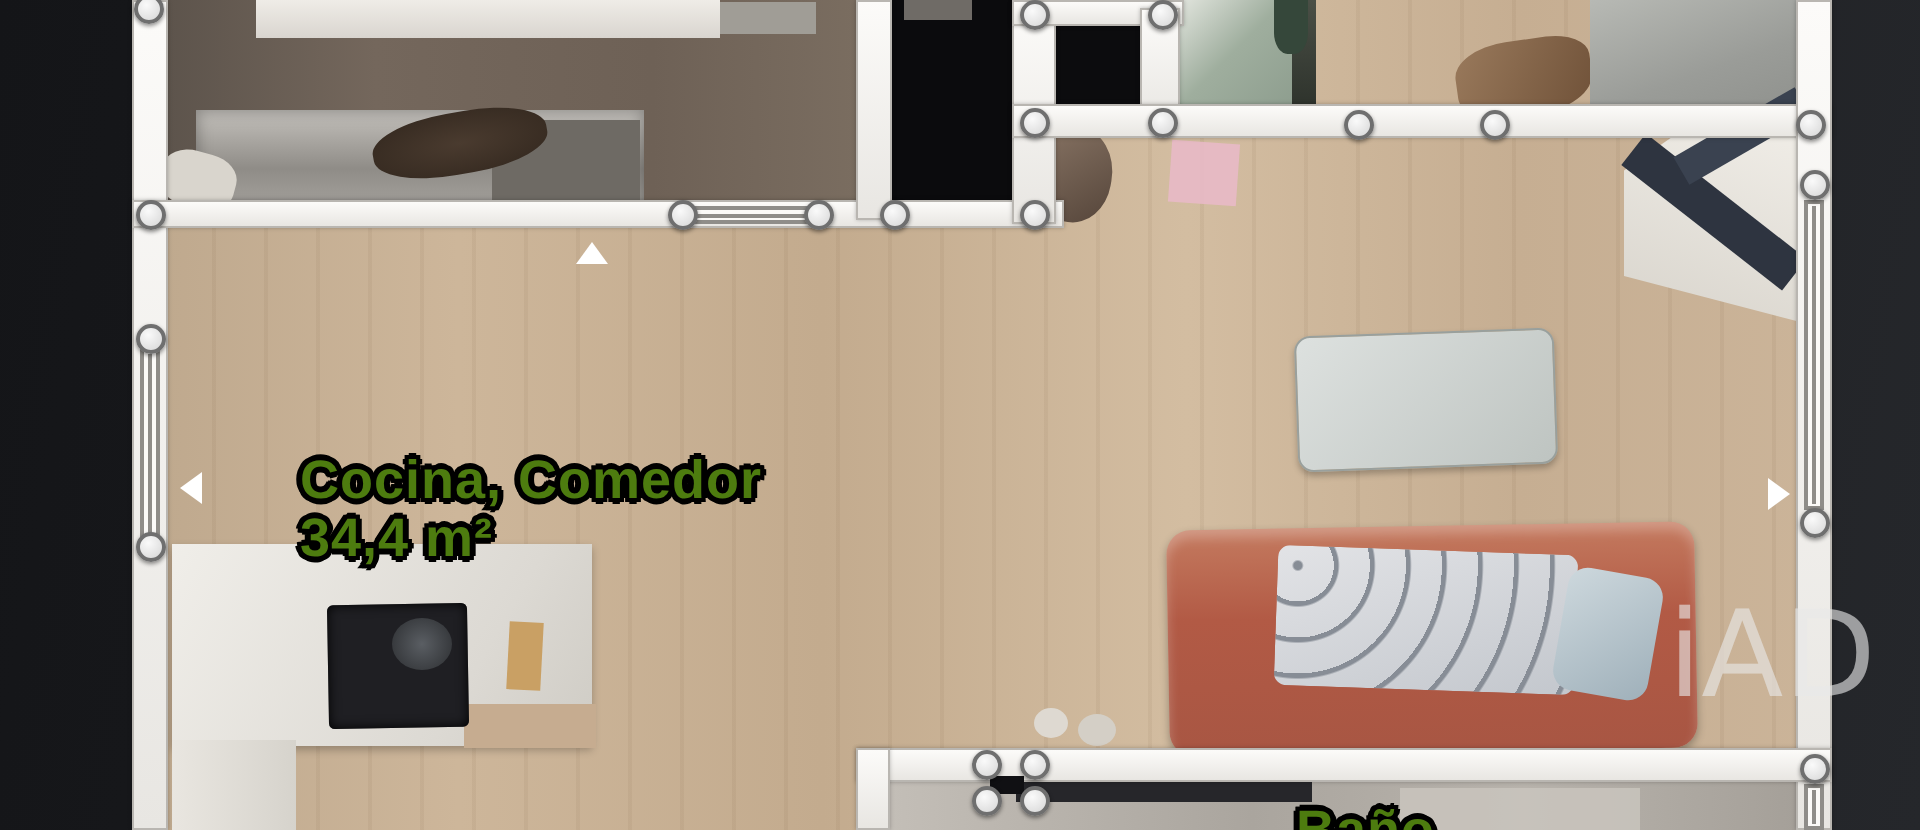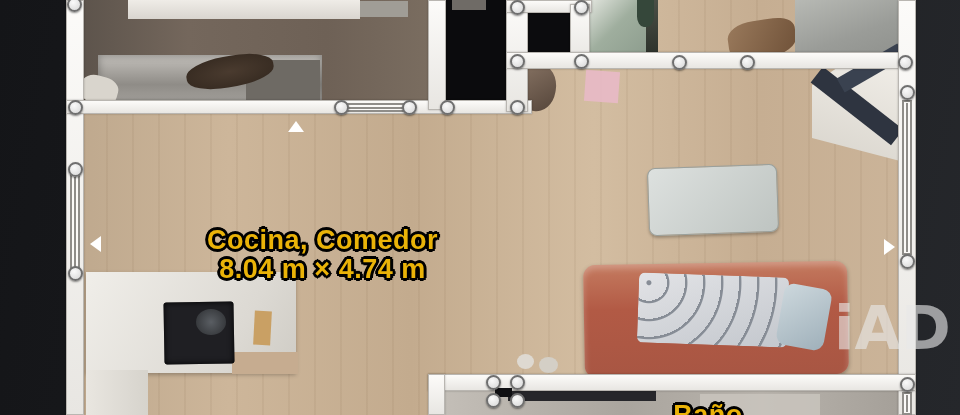--- a/index.html
+++ b/index.html
@@ -10,39 +10,39 @@
         border:1px solid #b9b6b1;box-shadow:0 0 2px rgba(0,0,0,.25);z-index:20;}
   .window{background:#fbfaf8;border:2px solid #8f8d89;z-index:22;}
   .winv::before{content:"";position:absolute;left:50%;top:1px;bottom:1px;width:0;
                 border-left:2px solid #8f8d89;transform:translateX(-1px);}
   .winh::before{content:"";position:absolute;top:50%;left:1px;right:1px;height:0;
                 border-top:2px solid #8f8d89;transform:translateY(-1px);}
   .doorm{z-index:23;}
   .tri{filter:drop-shadow(0 1px 1px rgba(0,0,0,.7));z-index:25;}
   .node{border-radius:50%;background:radial-gradient(circle at 38% 32%,#fafafa,#d6d6d6);
         border:2px solid #6f6f6f;box-shadow:0 1px 2px rgba(0,0,0,.45);z-index:30;}
-  .room-label{position:absolute;z-index:60;text-align:center;font-weight:bold;color:#eab308;
+  .room-label{position:absolute;z-index:60;font-weight:bold;color:#4d7c0f;
         -webkit-text-stroke:4px #000;paint-order:stroke fill;letter-spacing:.5px;
         text-shadow:-2px -2px 0 #000,2px -2px 0 #000,-2px 2px 0 #000,2px 2px 0 #000,
                     0 3px 0 #000,0 -3px 0 #000,3px 0 0 #000,-3px 0 0 #000;}
   #label-main{left:150px;top:226px;width:345px;font-size:27px;line-height:29px;}
   #label-bano{left:648px;top:401px;width:120px;font-size:27px;line-height:29px;}
   #watermark{position:absolute;left:834px;top:297px;z-index:70;
         color:rgba(233,233,233,.62);font-family:"DejaVu Sans",sans-serif;text-align:left;}
-  #wm-logo{font-size:60px;line-height:62px;font-weight:bold;}
+  #wm-logo{font-size:60px;line-height:62px;font-weight:normal;}
   #wm-sub{font-size:12.5px;font-weight:bold;letter-spacing:2.6px;margin:2px 0 0 10px;}
 </style>
 </head>
 <body>
 
 <div id="stage">
 
   <div class="room-label" id="label-main">
     <div>Cocina, Comedor</div>
-    <div>8.04 m × 4.74 m</div>
+    <div>34,4 m²</div>
   </div>
 
   <div class="room-label" id="label-bano">
     <div>Baño</div>
   </div>
 
   <div id="watermark">
     <div id="wm-logo">iAD</div>
   </div>
 

